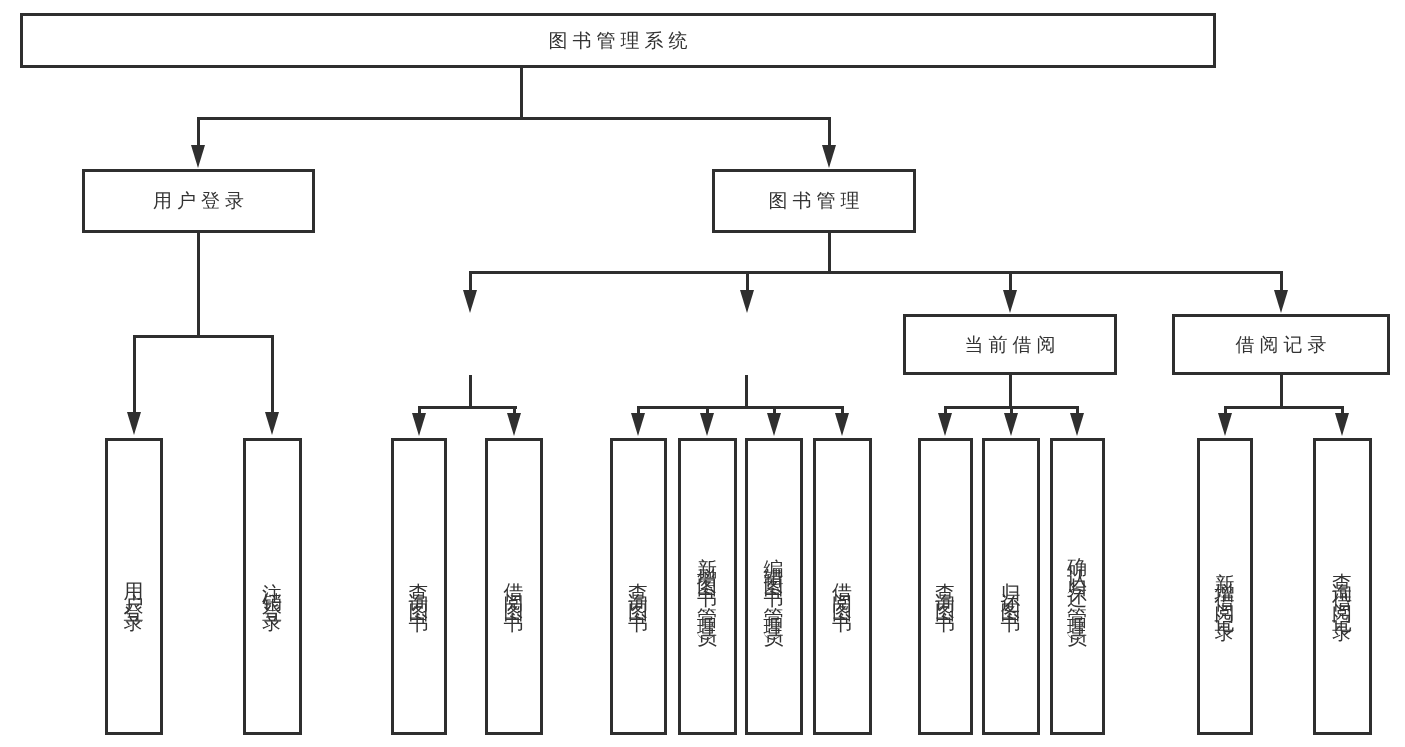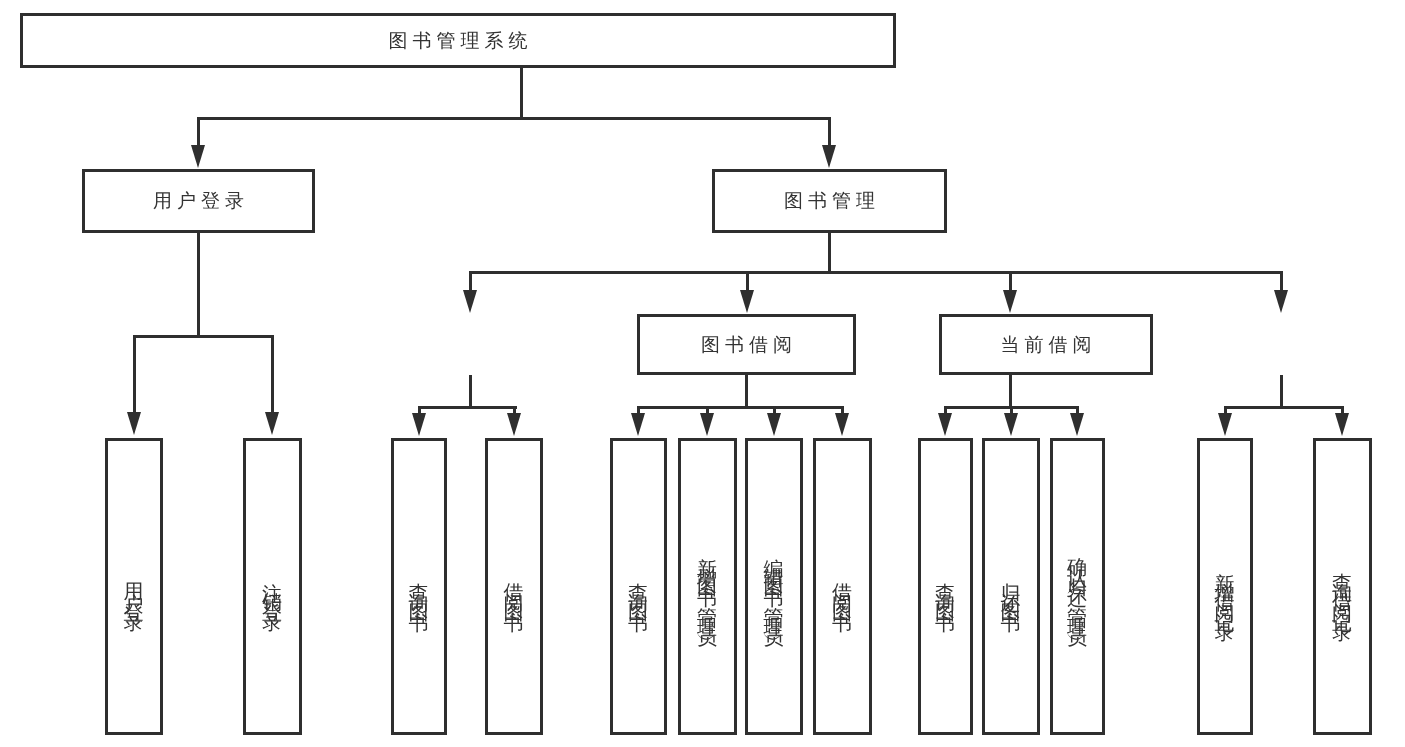--- a/index.html
+++ b/index.html
@@ -30,36 +30,36 @@
   .watermark {
     position:absolute; left:1186px; top:714px; font-size:19px;
     color:var(--wm); white-space:nowrap; mix-blend-mode:darken; letter-spacing:1px;
   }
 </style>
 </head>
 <body>
 
 <div class="canvas">
 
-  <div class="box root" style="left:20px;top:13px;width:876px;height:55px;text-align:right;">
+  <div class="box root" style="left:20px;top:13px;width:1196px;height:55px;text-align:right;">
     <span class="hlabel">图书管理系统</span>
   </div>
 
   <div class="box" style="left:82px;top:169px;width:233px;height:64px;">
     <span class="hlabel">用户登录</span>
   </div>
-  <div class="box" style="left:712px;top:169px;width:235px;height:64px;">
+  <div class="box" style="left:712px;top:169px;width:204px;height:64px;">
     <span class="hlabel">图书管理</span>
   </div>
 
-  <div class="box" style="left:637px;top:314px;width:219px;height:61px;">
-    <span class="hlabel">图书借阅</span>
+  <div class="box" style="left:903px;top:314px;width:214px;height:61px;">
+    <span class="hlabel">当前借阅</span>
   </div>
-  <div class="box" style="left:903px;top:314px;width:214px;height:61px;margin-left:36px;">
-    <span class="hlabel">当前借阅</span>
+  <div class="box" style="left:1172px;top:314px;width:218px;height:61px;">
+    <span class="hlabel">借阅记录</span>
   </div>
 
   <div class="box leaf" style="left:105px;top:438px;width:58px;height:297px;">
     <span class="vlabel">用户登录</span>
   </div>
   <div class="box leaf" style="left:243px;top:438px;width:59px;height:297px;">
     <span class="vlabel">注销登录</span>
   </div>
 
   <div class="box leaf" style="left:391px;top:438px;width:56px;height:297px;">

